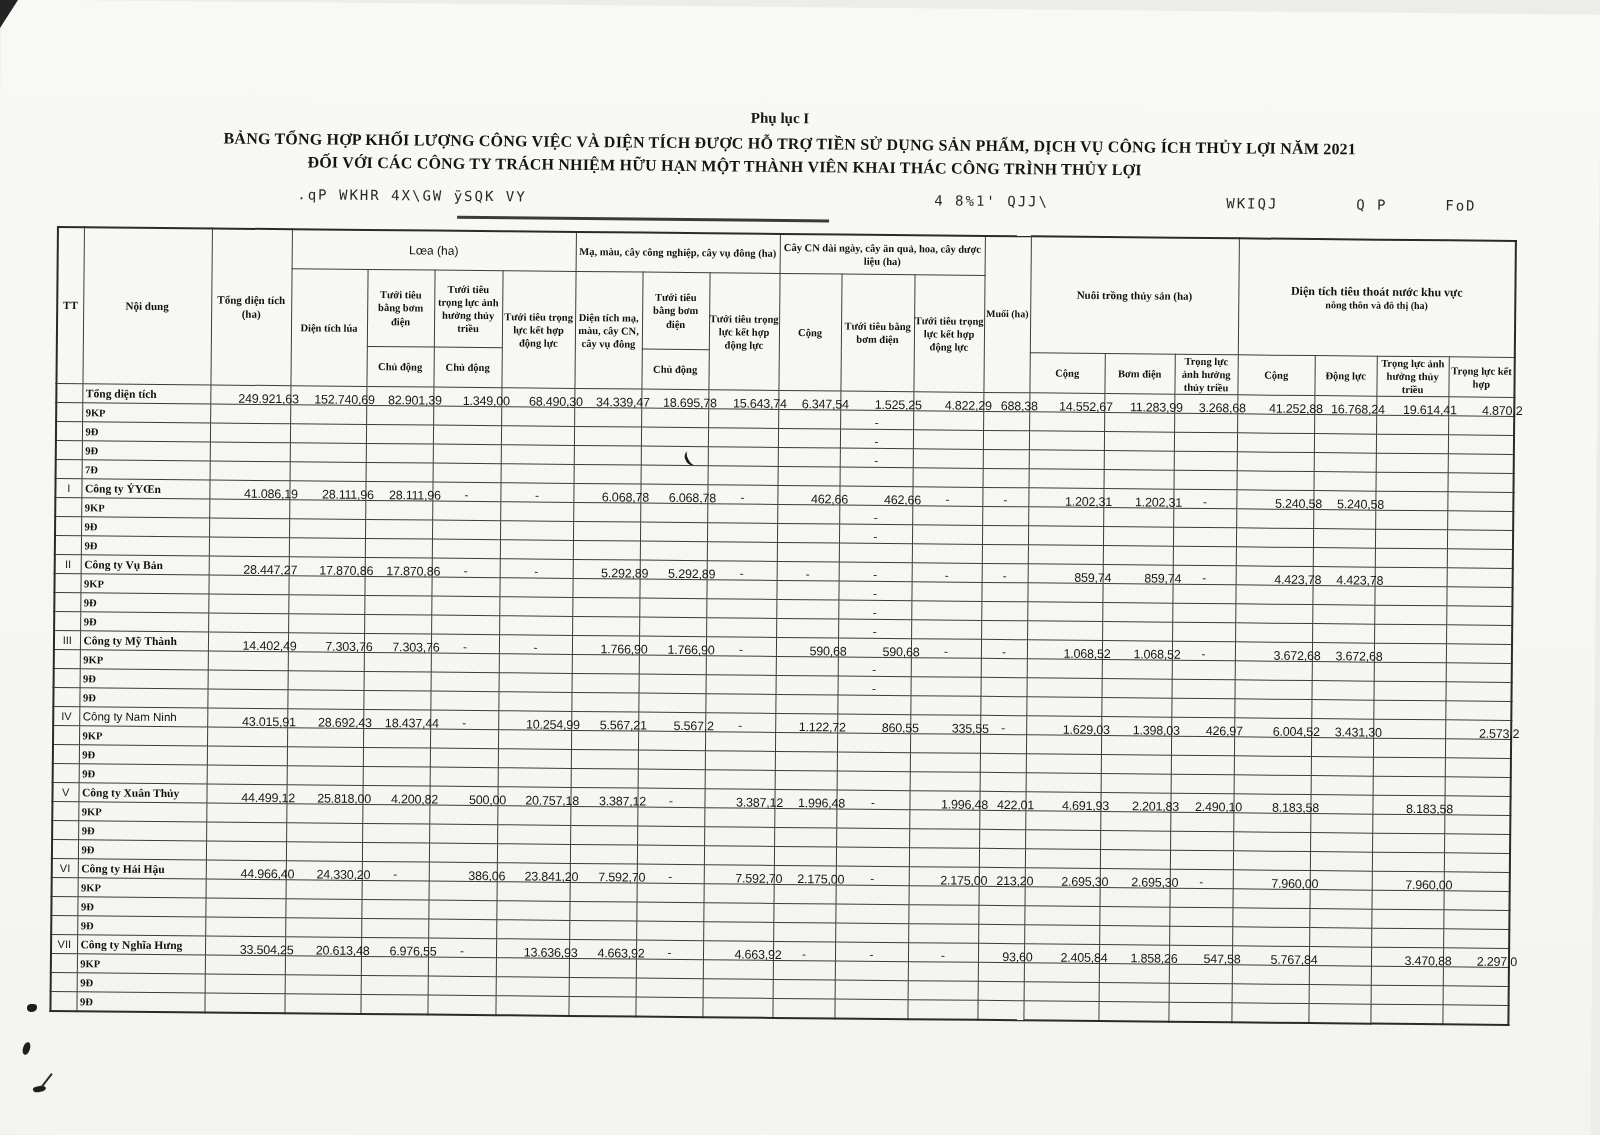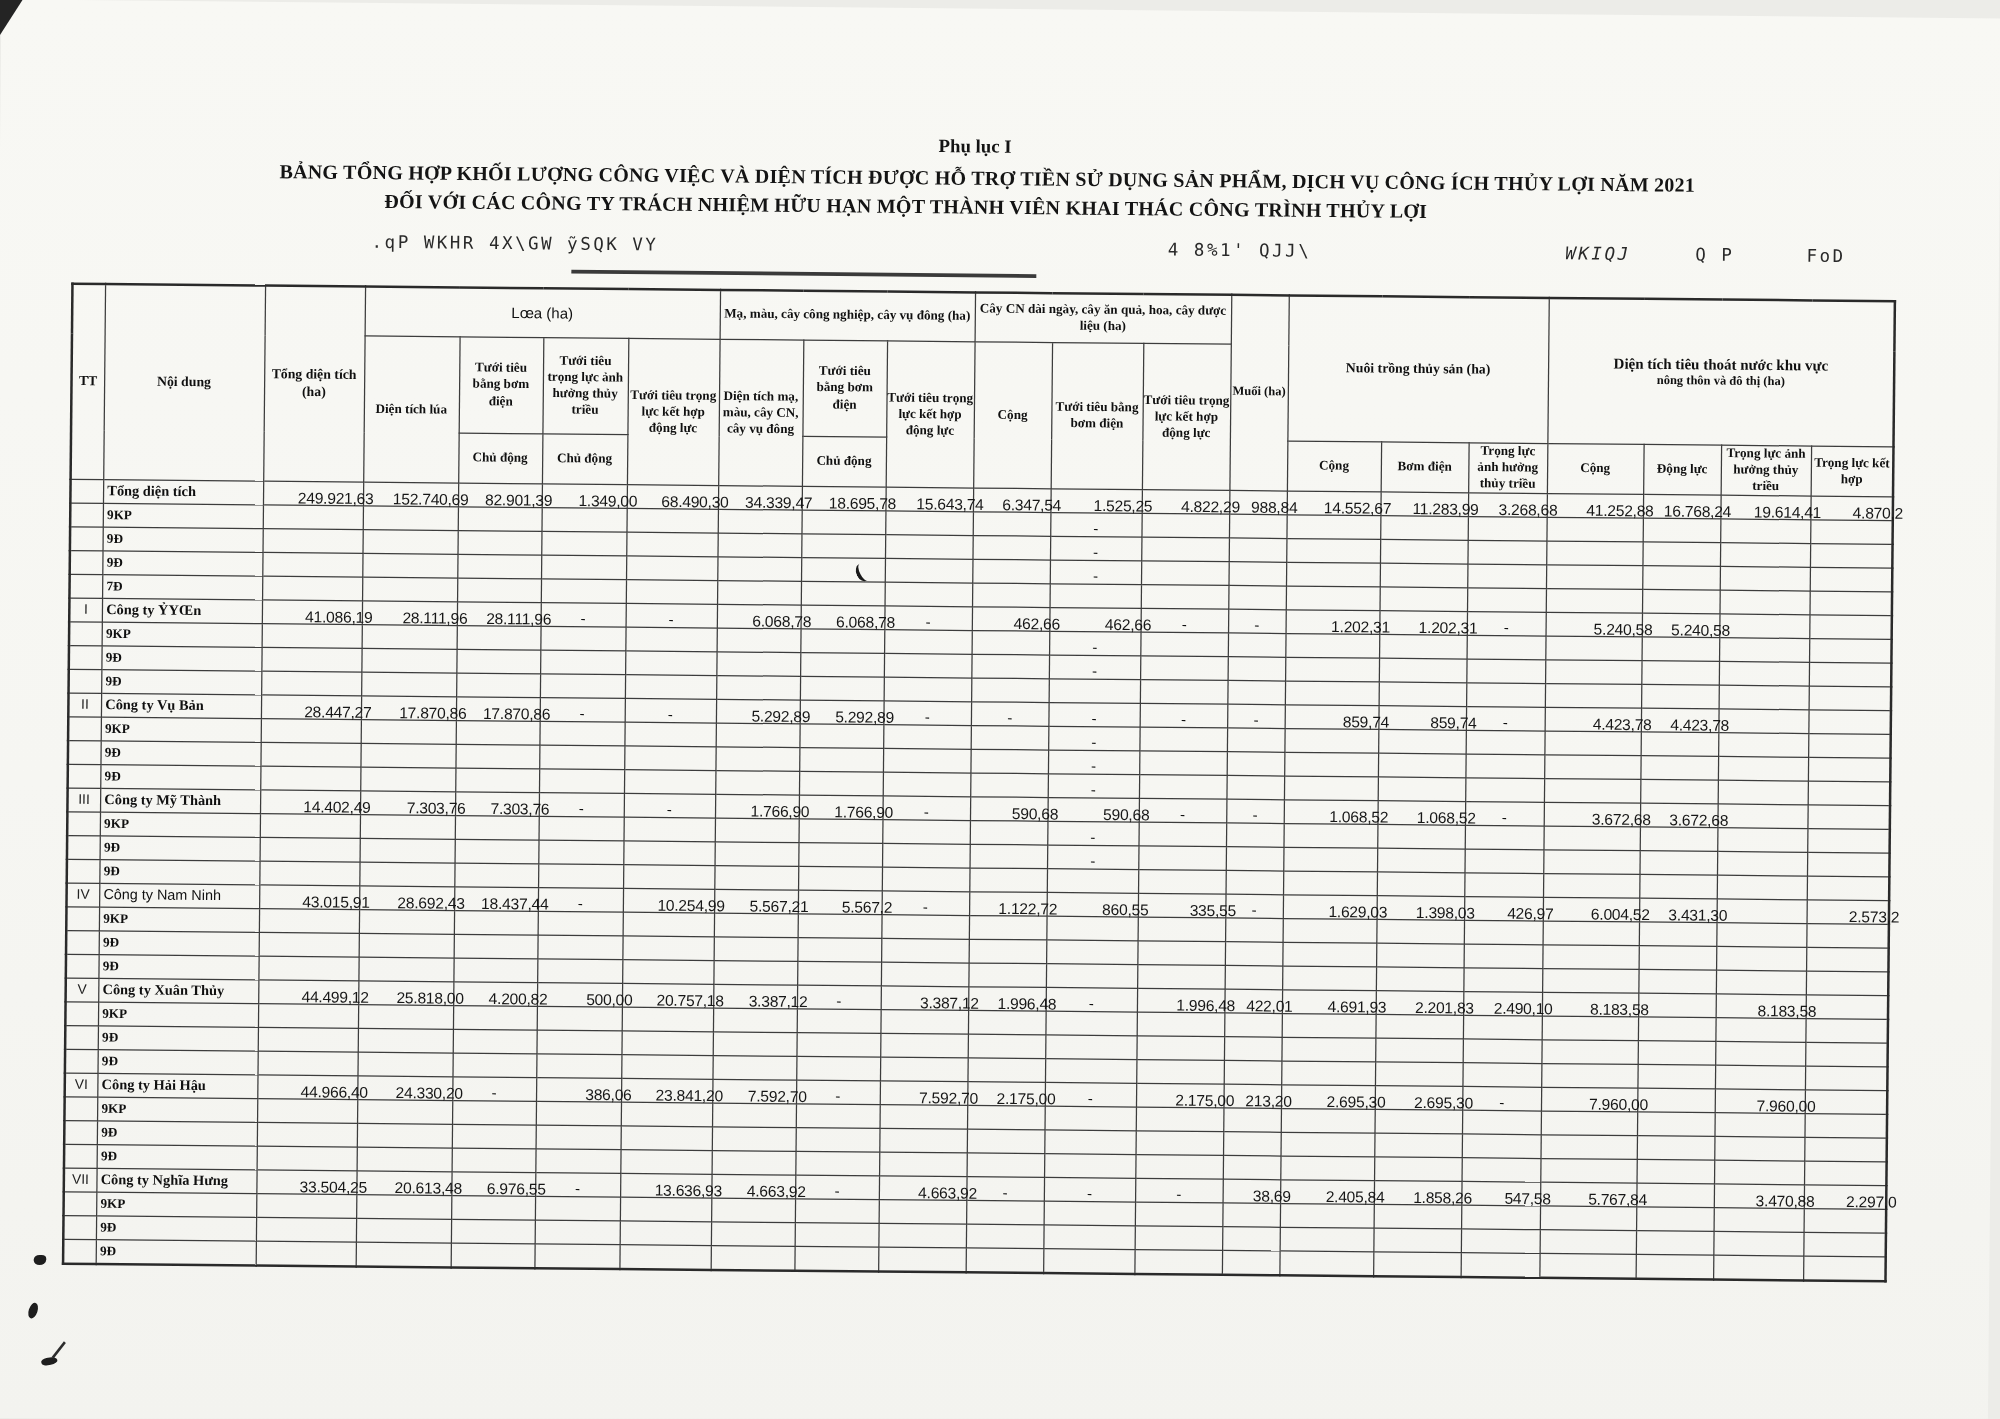--- a/index.html
+++ b/index.html
@@ -17,21 +17,21 @@
   
   .appendix{position:absolute;top:103px;left:0;width:1560px;text-align:center;
     font-weight:bold;font-size:15px;}
   .title1{position:absolute;top:128px;left:0;width:1580px;text-align:center;
     font-weight:bold;font-size:16px;letter-spacing:.2px;white-space:nowrap;}
   .title2{position:absolute;top:151px;left:0;width:1450px;text-align:center;
     font-weight:bold;font-size:16px;letter-spacing:.2px;white-space:nowrap;}
   .garbled{position:absolute;top:184px;height:20px;left:0;width:1600px;
     font-family:"DejaVu Sans Mono",monospace;font-size:14px;color:#2a2a2a;letter-spacing:2px;}
   .garbled span{position:absolute;white-space:nowrap;}
-  .g1{left:298px;} .g2{left:935px;} .g3{left:1253px;font-style:italic;} .g4{left:1357px;} .g5{left:1446px;}
+  .g1{left:298px;} .g2{left:935px;} .g3{left:1227px;} .g4{left:1357px;} .g5{left:1446px;}
   .underline{position:absolute;left:458px;top:212px;width:372px;height:3px;background:#3a3a3a;}
 
   
   table{border-collapse:collapse;table-layout:fixed;width:1458px;
     position:absolute;left:58px;top:226px;color:#101010;}
   th,td{border:1px solid #3c3c3c;padding:0;overflow:visible;}
   table{border:2px solid #2a2a2a;}
   thead th{font-weight:bold;vertical-align:middle;text-align:center;
     font-family:"Liberation Serif",serif;line-height:1.25;}
   .hA th{height:38px;font-size:11px;}
@@ -157,21 +157,21 @@
           <td class="val"><span class="vs">152.740,69</span></td>
           <td class="val"><span class="vs">82.901,39</span></td>
           <td class="val"><span class="vs">1.349,00</span></td>
           <td class="val"><span class="vs">68.490,30</span></td>
           <td class="val"><span class="vs">34.339,47</span></td>
           <td class="val"><span class="vs">18.695,78</span></td>
           <td class="val"><span class="vs">15.643,74</span></td>
           <td class="val"><span class="vs">6.347,54</span></td>
           <td class="val"><span class="vs">1.525,25</span></td>
           <td class="val"><span class="vs">4.822,29</span></td>
-          <td class="val"><span class="vs">988,84</span></td>
+          <td class="val"><span class="vs">688,38</span></td>
           <td class="val"><span class="vs">14.552,67</span></td>
           <td class="val"><span class="vs">11.283,99</span></td>
           <td class="val"><span class="vs">3.268,68</span></td>
           <td class="val"><span class="vs">41.252,88</span></td>
           <td class="val"><span class="vs">16.768,24</span></td>
           <td class="val"><span class="vs">19.614,41</span></td>
           <td class="val"><span class="vs">4.870,2</span></td>
         </tr>
         <tr class="sub">
           <td class="tt"></td>
@@ -824,21 +824,21 @@
           <td class="val"><span class="vs">20.613,48</span></td>
           <td class="val"><span class="vs">6.976,55</span></td>
           <td class="dash"><span class="vs">-</span></td>
           <td class="val"><span class="vs">13.636,93</span></td>
           <td class="val"><span class="vs">4.663,92</span></td>
           <td class="dash"><span class="vs">-</span></td>
           <td class="val"><span class="vs">4.663,92</span></td>
           <td class="dash"><span class="vs">-</span></td>
           <td class="dash"><span class="vs">-</span></td>
           <td class="dash"><span class="vs">-</span></td>
-          <td class="val"><span class="vs">38,69</span></td>
+          <td class="val"><span class="vs">93,60</span></td>
           <td class="val"><span class="vs">2.405,84</span></td>
           <td class="val"><span class="vs">1.858,26</span></td>
           <td class="val"><span class="vs">547,58</span></td>
           <td class="val"><span class="vs">5.767,84</span></td>
           <td class="val"></td>
           <td class="val"><span class="vs">3.470,88</span></td>
           <td class="val"><span class="vs">2.297,0</span></td>
         </tr>
         <tr class="sub">
           <td class="tt"></td>

